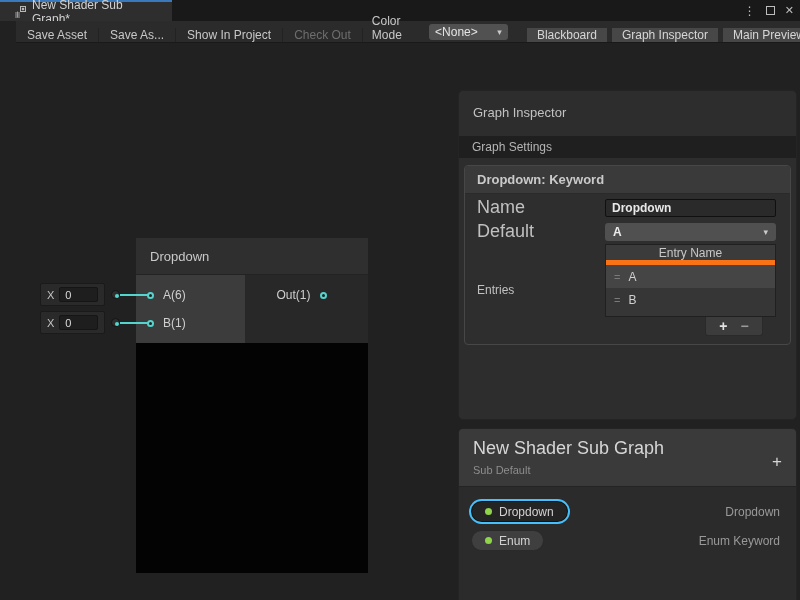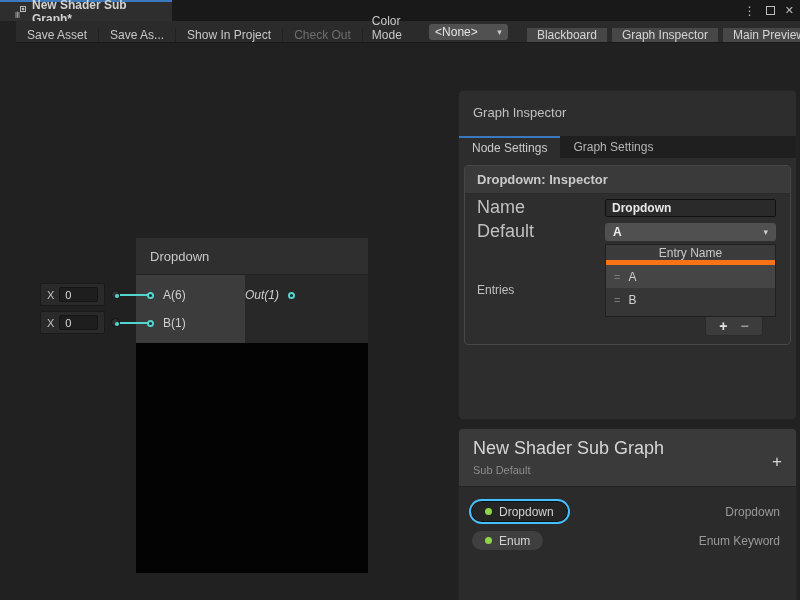--- a/index.html
+++ b/index.html
@@ -9,21 +9,21 @@
     background:#212121; color:#c8c8c8; font-size:12px;
     position:relative;
   }
 
   
   .titlebar { position:absolute; left:0; top:0; width:800px; height:21px; background:#191919; }
   .doc-tab {
     position:absolute; left:0; top:0; height:21px; width:172px;
     background:#2e2e2e; border-top:2px solid #3a79bb;
     display:flex; align-items:center; gap:6px; padding:0 8px 0 14px;
-    color:#d2d2d2; font-size:12px;font-weight:bold;
+    color:#d2d2d2; font-size:12px;
   }
   .tab-icon { width:12px; height:12px; display:inline-block; flex:0 0 auto; }
   .win-controls { position:absolute; right:6px; top:0; height:21px; display:flex; align-items:center; gap:10px; color:#bdbdbd; }
   .win-controls .kebab { font-size:12px; }
   .win-controls .maxbox { width:9px; height:9px; border:1.5px solid #bdbdbd; display:inline-block; }
   .win-controls .closex { font-size:11px; }
 
   
   .toolbar {
     position:absolute; left:16px; top:21px; width:800px; height:22px;
@@ -54,21 +54,21 @@
   
   .node { position:absolute; left:136px; top:195px; width:232px; }
   .node-header {
     height:37px; background:#2f2f2f; display:flex; align-items:center;
     padding-left:14px; color:#c9c9c9; font-size:13px; border-bottom:1px solid #232323;
   }
   .node-body { display:flex; height:68px; }
   .node-inputs { width:109px; background:#3c3c3c; padding-top:6px; }
   .node-outputs { flex:1; background:#282828; padding-top:6px; }
   .port-row { height:28px; display:flex; align-items:center; gap:9px; padding-left:11px; color:#cfcfcf; font-size:12px; }
-  .port-row.out { justify-content:flex-start; padding-right:10px; padding-left:0;font-style:italic; }
+  .port-row.out { justify-content:center; padding-right:10px; padding-left:0; }
   .port-dot {
     width:7px; height:7px; border:2px solid #53d5ce; border-radius:50%;
     background:#212121; flex:0 0 auto;
   }
   .node-preview { height:230px; background:#030303; }
 
   
   .port-field {
     position:absolute; left:40px; width:65px; height:23px;
     background:#2a2a2a; border:1px solid #1a1a1a; border-radius:2px;
@@ -231,26 +231,25 @@
     <span class="pf-value">0</span>
   </div>
   <span class="stub-dot sd-1"></span>
   <span class="stub-dot sd-2"></span>
   <span class="edge e-1"></span>
   <span class="edge e-2"></span>
 
   <div class="inspector">
     <div class="insp-title">Graph Inspector</div>
     <div class="insp-tabs">
-      <div class="insp-tab active">Node Settings</div>
       <div class="insp-tab">Graph Settings</div>
     </div>
 
     <div class="section-box">
-      <div class="section-header">Dropdown: Inspector</div>
+      <div class="section-header">Dropdown: Keyword</div>
 
       <div class="insp-row">
         <span class="field-label">Name</span>
         <input class="text-input" type="text" value="Dropdown" style="">
       </div>
 
       <div class="insp-row">
         <span class="field-label">Default</span>
         <div class="select-box">
           <span>A</span>

